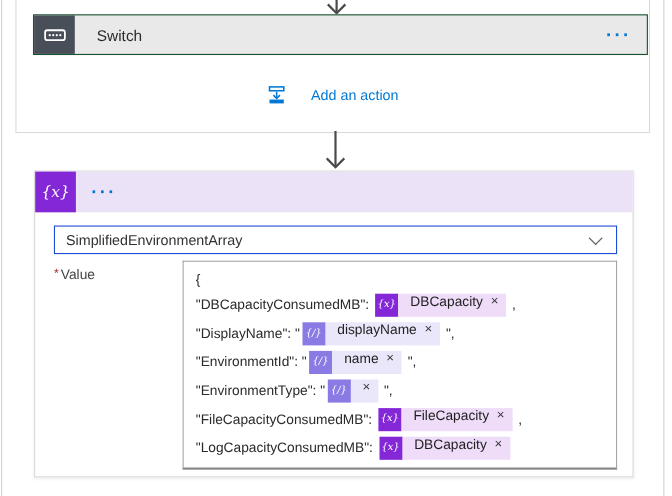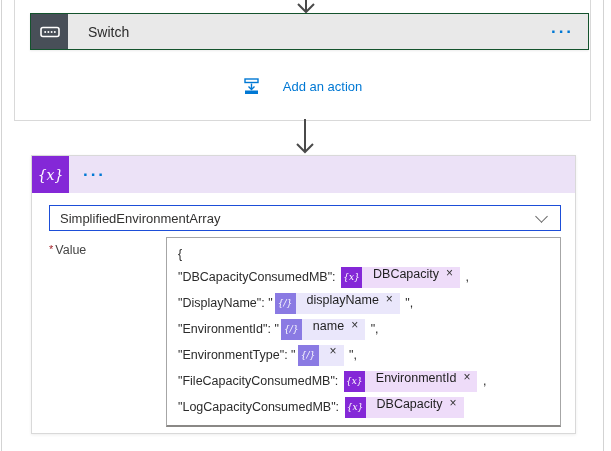--- a/index.html
+++ b/index.html
@@ -131,20 +131,20 @@
       </div>
 
       <div class="field-row">
         <div class="field-label"><span class="req">*</span><span>Value</span></div>
         <div class="value-editor">
             <div class="vline plain">{</div>
             <div class="vline"><span>"DBCapacityConsumedMB": </span><span class="token variable"><span class="tok-icon">{x}</span><span class="tok-body"><span>DBCapacity</span><span class="tok-x">×</span></span></span><span> ,</span></div>
             <div class="vline"><span>"DisplayName": "</span><span class="token dynamic"><span class="tok-icon">{/}</span><span class="tok-body"><span>displayName</span><span class="tok-x">×</span></span></span><span> ",</span></div>
             <div class="vline"><span>"EnvironmentId": "</span><span class="token dynamic"><span class="tok-icon">{/}</span><span class="tok-body"><span>name</span><span class="tok-x">×</span></span></span><span> ",</span></div>
             <div class="vline"><span>"EnvironmentType": "</span><span class="token dynamic"><span class="tok-icon">{/}</span><span class="tok-body"><span class="tok-x">×</span></span></span><span> ",</span></div>
-            <div class="vline"><span>"FileCapacityConsumedMB": </span><span class="token variable"><span class="tok-icon">{x}</span><span class="tok-body"><span>EnvironmentId</span><span class="tok-x">×</span></span></span><span> ,</span></div>
+            <div class="vline"><span>"FileCapacityConsumedMB": </span><span class="token variable"><span class="tok-icon">{x}</span><span class="tok-body"><span>FileCapacity</span><span class="tok-x">×</span></span></span><span> ,</span></div>
             <div class="vline"><span>"LogCapacityConsumedMB": </span><span class="token variable"><span class="tok-icon">{x}</span><span class="tok-body"><span>DBCapacity</span><span class="tok-x">×</span></span></span><span></span></div>
             <div class="vline plain">}</div>
           </div>
       </div>
     </div>
   </div>
 </div>
 
 </body></html>

